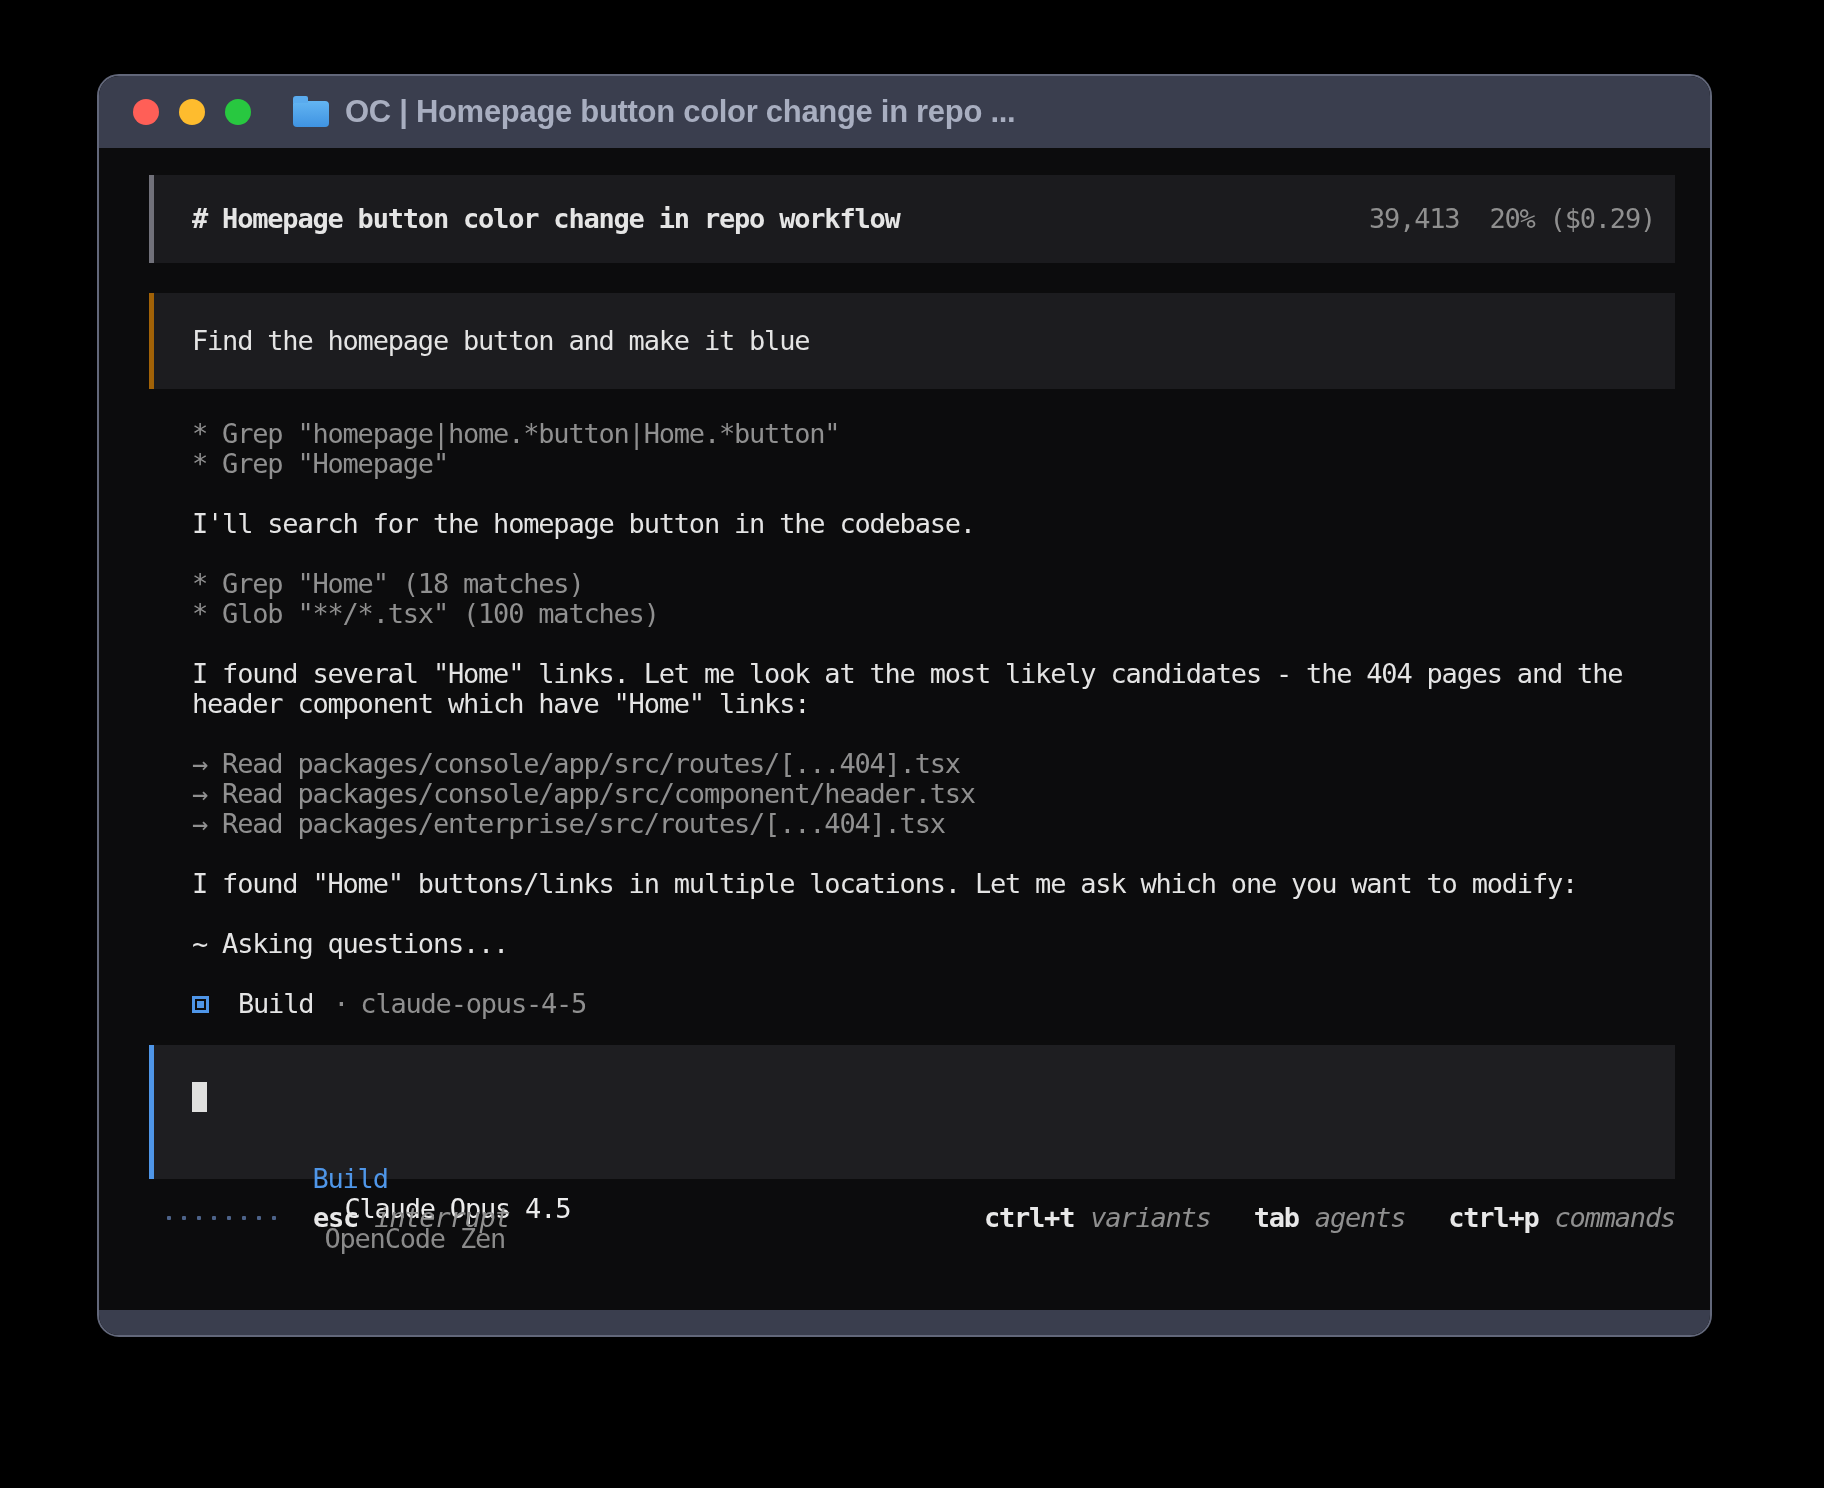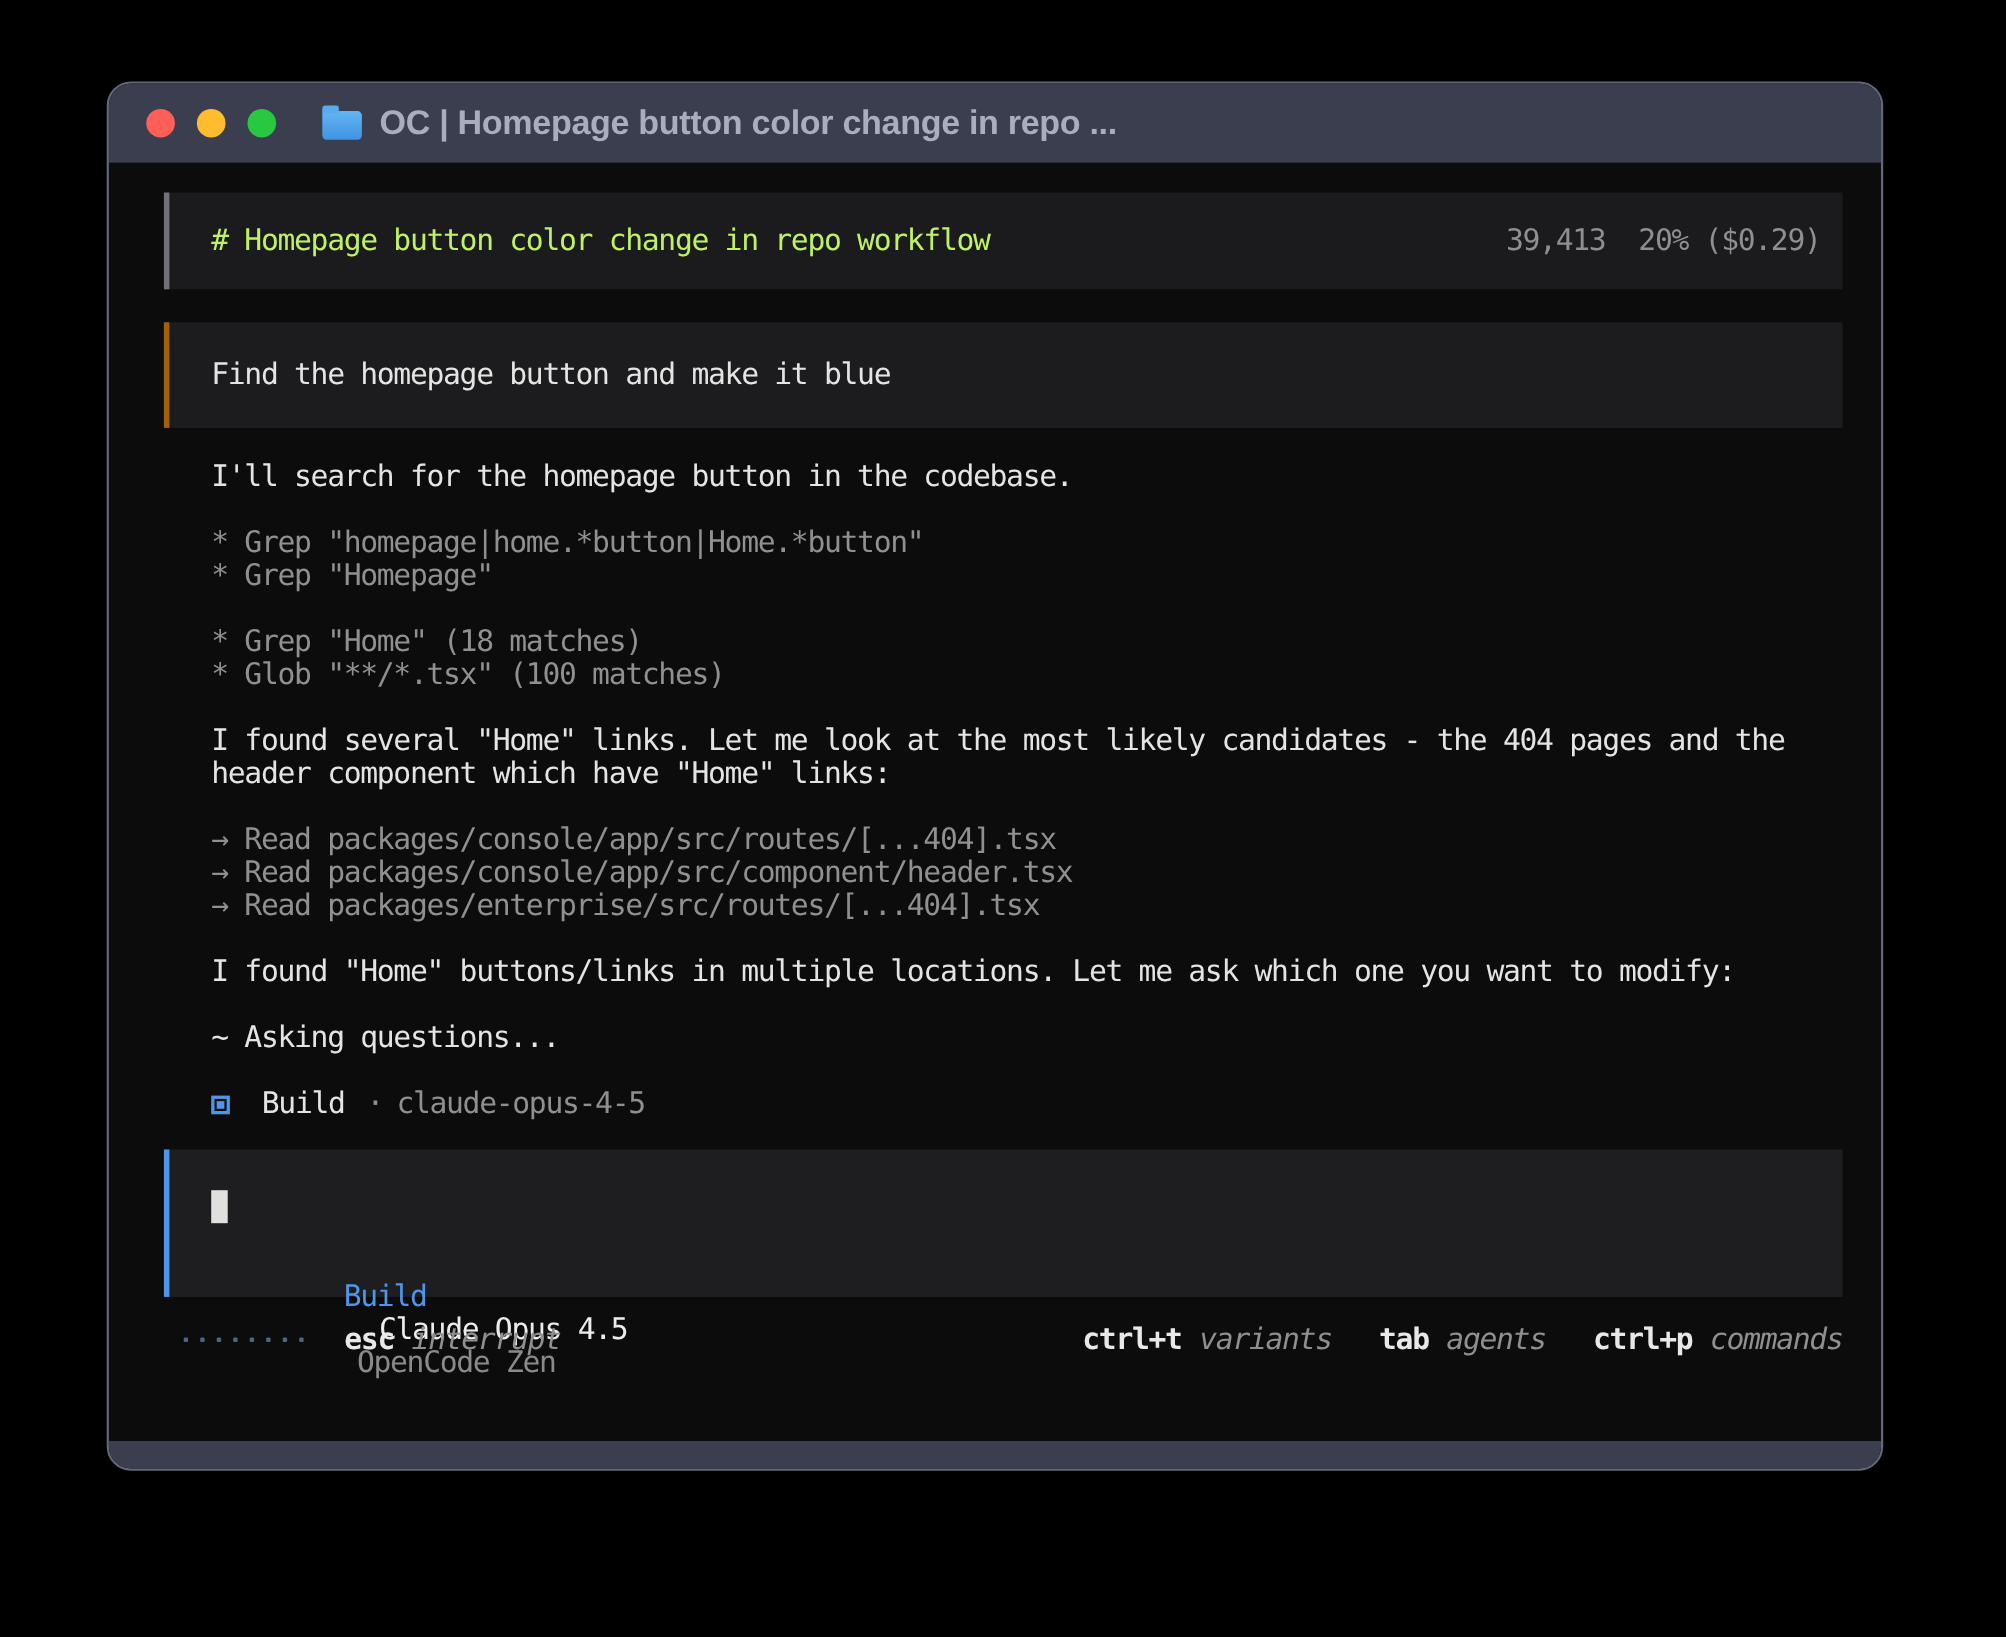--- a/index.html
+++ b/index.html
@@ -43,21 +43,21 @@
     padding: 27px 35px 0 50px; overflow: hidden;
   }
   .bottom-strip { height: 25px; background: #3a3e4e; flex: 0 0 auto; }
 
   
   .session-header {
     height: 88px; background: #1b1b1e; border-left: 5px solid #71717a;
     display: flex; align-items: center; justify-content: space-between;
     padding: 0 20px 0 38px;
   }
-  .session-title { font-weight: normal; color: #bef264; white-space: pre; }
+  .session-title { font-weight: bold; color: #e5e5e5; white-space: pre; }
   .session-stats { color: #8f8f8f; white-space: pre; }
   .session-stats .ctx { margin-left: 30px; }
 
   
   .user-msg {
     margin-top: 30px; height: 96px; background: #1c1c1f; border-left: 5px solid #a16207;
     display: flex; align-items: center; padding: 0 20px 0 38px;
   }
   .user-msg .txt { color: #e4e4e4; white-space: pre; }
 
@@ -125,26 +125,26 @@
     <div class="session-header">
       <span class="session-title"># Homepage button color change in repo workflow</span>
       <span class="session-stats"><span>39,413</span><span class="ctx">20% ($0.29)</span></span>
     </div>
 
     <div class="user-msg">
       <span class="txt">Find the homepage button and make it blue</span>
     </div>
 
     <div class="para">
-      <div class="line white">I'll search for the homepage button in the codebase.</div>
-    </div>
-
-    <div class="para">
       <div class="line muted">* Grep "homepage|home.*button|Home.*button"</div>
       <div class="line muted">* Grep "Homepage"</div>
+    </div>
+
+    <div class="para">
+      <div class="line white">I'll search for the homepage button in the codebase.</div>
     </div>
 
 
     <div class="para">
       <div class="line muted">* Grep "Home" (18 matches)</div>
       <div class="line muted">* Glob "**/*.tsx" (100 matches)</div>
     </div>
 
     <div class="para">
       <div class="line white">I found several "Home" links. Let me look at the most likely candidates - the 404 pages and the</div>

